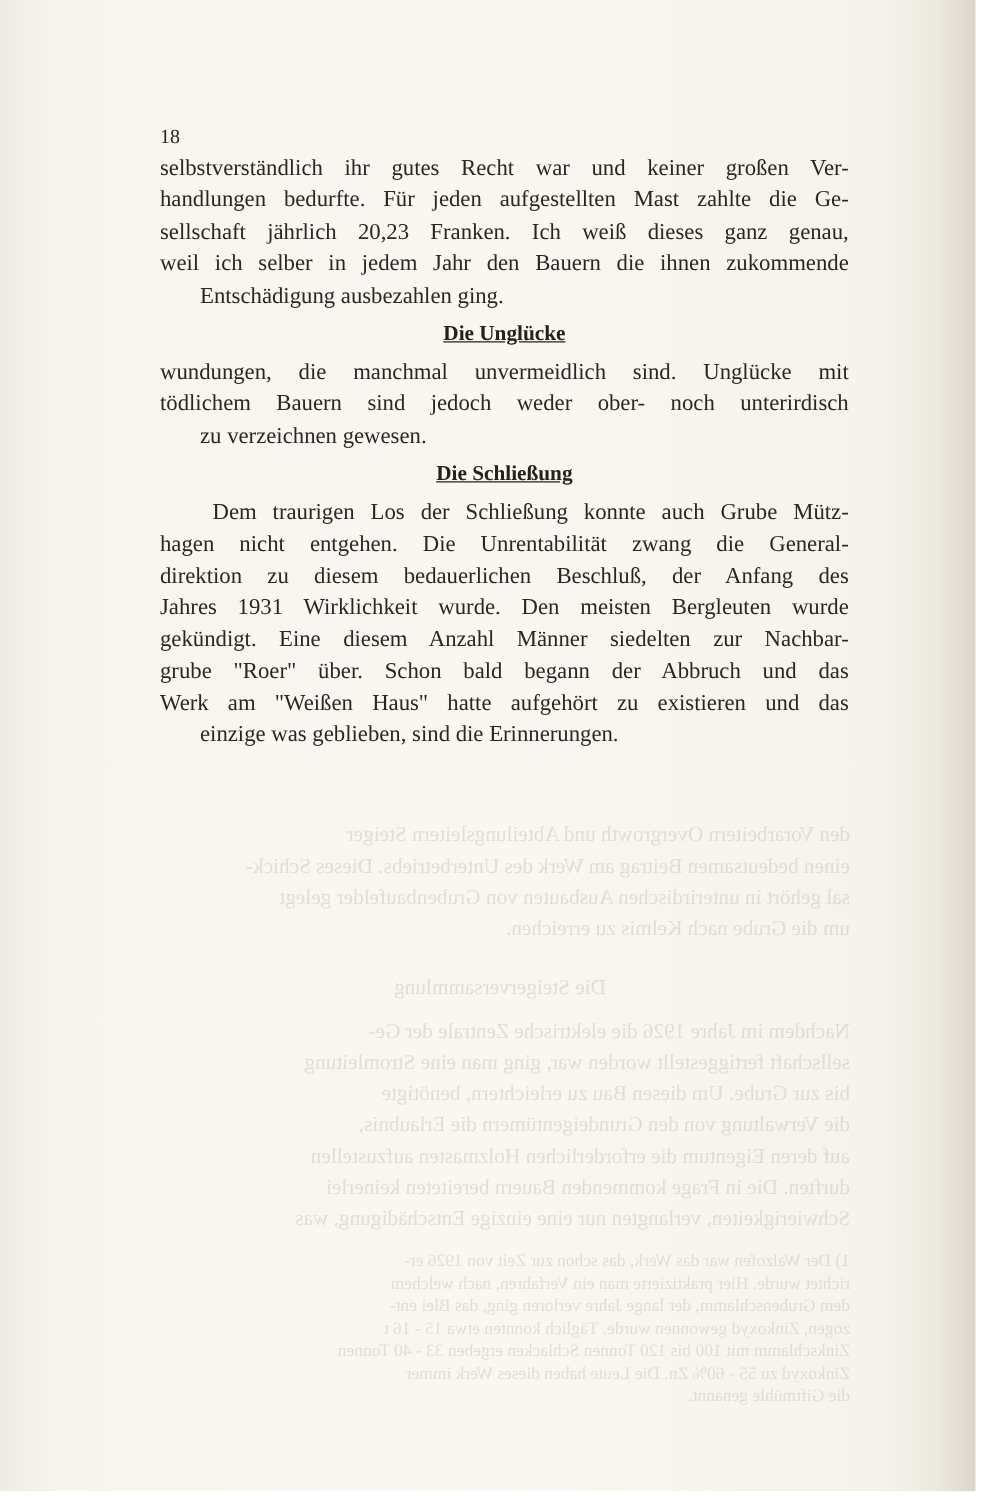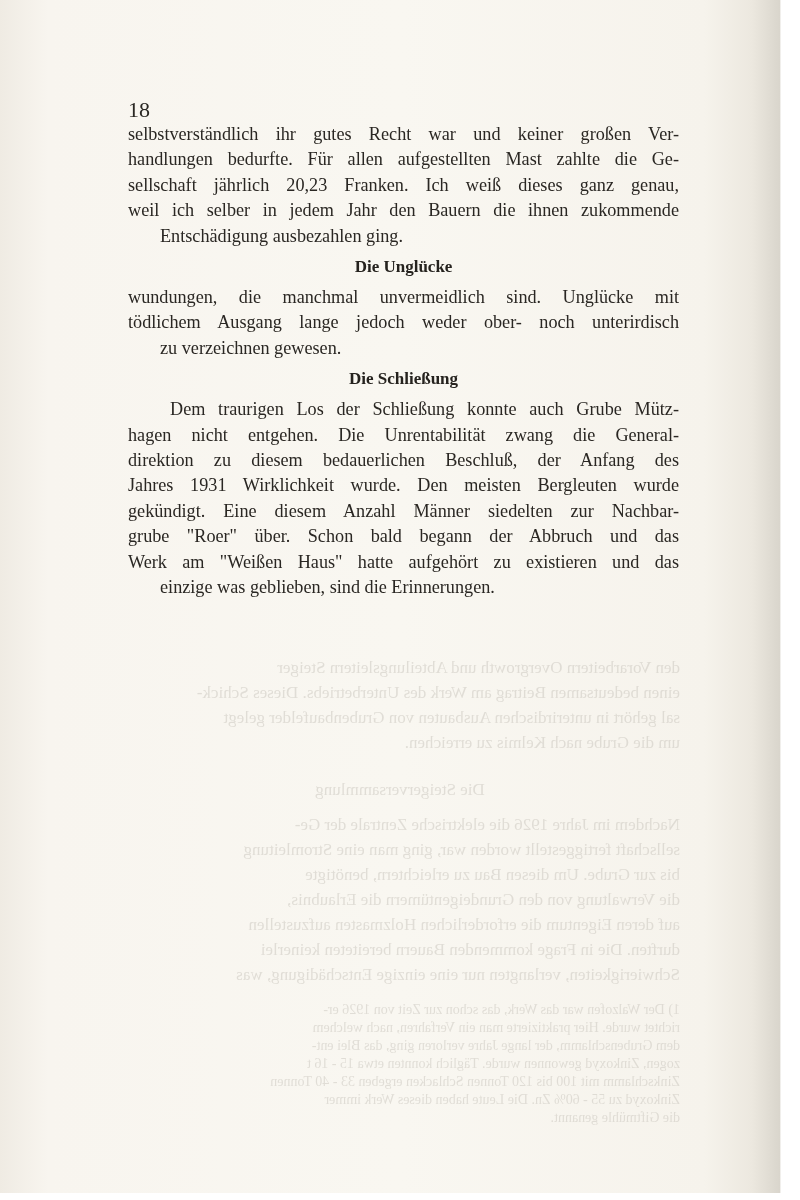--- a/index.html
+++ b/index.html
@@ -44,37 +44,38 @@
       left: 128px;
       top: 98px;
       width: 551px;
       font-family: "Liberation Serif", serif;
       font-size: 18.2px;
       line-height: 25.4px;
       color: #2a2723;
     }
     .page-number {
       display: block;
-      font-size: 22px;
+      font-size: 16px;
       line-height: 24px;
       margin-bottom: 0;
     }
     p {
       margin: 0;
       text-align: justify;
       text-align-last: left;
       hyphens: manual;
     }
     h2 {
       margin: 6px 0 6px 0;
       font-size: 17px;
       line-height: 24px;
       font-weight: bold;
       text-align: center;
       color: #25221e;
+      text-decoration: underline;
     }
     .line { display: block; text-align: justify; text-align-last: justify; }
     .line.last { text-align-last: left; margin-left: 32px; }
     .line.first-indent { text-indent: 42px; }
   </style>
 </head>
 <body>
 
 <div class="page">
 
@@ -101,30 +102,30 @@
     <div class="fn">Zinkschlamm mit 100 bis 120 Tonnen Schlacken ergeben 33 - 40 Tonnen</div>
     <div class="fn">Zinkoxyd zu 55 - 60% Zn. Die Leute haben dieses Werk immer</div>
     <div class="fn">die Giftmühle genannt.</div>
   </div>
 
   <div class="content">
     <span class="page-number">18</span>
 
     <p>
       <span class="line">selbstverständlich ihr gutes Recht war und keiner großen Ver-</span>
-      <span class="line">handlungen bedurfte. Für allen aufgestellten Mast zahlte die Ge-</span>
+      <span class="line">handlungen bedurfte. Für jeden aufgestellten Mast zahlte die Ge-</span>
       <span class="line">sellschaft jährlich 20,23 Franken. Ich weiß dieses ganz genau,</span>
       <span class="line">weil ich selber in jedem Jahr den Bauern die ihnen zukommende</span>
       <span class="line last">Entschädigung ausbezahlen ging.</span>
     </p>
 
     <h2>Die Unglücke</h2>
     <p>
       <span class="line">wundungen, die manchmal unvermeidlich sind. Unglücke mit</span>
-      <span class="line">tödlichem Ausgang lange jedoch weder ober- noch unterirdisch</span>
+      <span class="line">tödlichem Bauern sind jedoch weder ober- noch unterirdisch</span>
       <span class="line last">zu verzeichnen gewesen.</span>
     </p>
 
     <h2>Die Schließung</h2>
     <p>
       <span class="line first-indent">Dem traurigen Los der Schließung konnte auch Grube Mütz-</span>
       <span class="line">hagen nicht entgehen. Die Unrentabilität zwang die General-</span>
       <span class="line">direktion zu diesem bedauerlichen Beschluß, der Anfang des</span>
       <span class="line">Jahres 1931 Wirklichkeit wurde. Den meisten Bergleuten wurde</span>
       <span class="line">gekündigt. Eine diesem Anzahl Männer siedelten zur Nachbar-</span>

